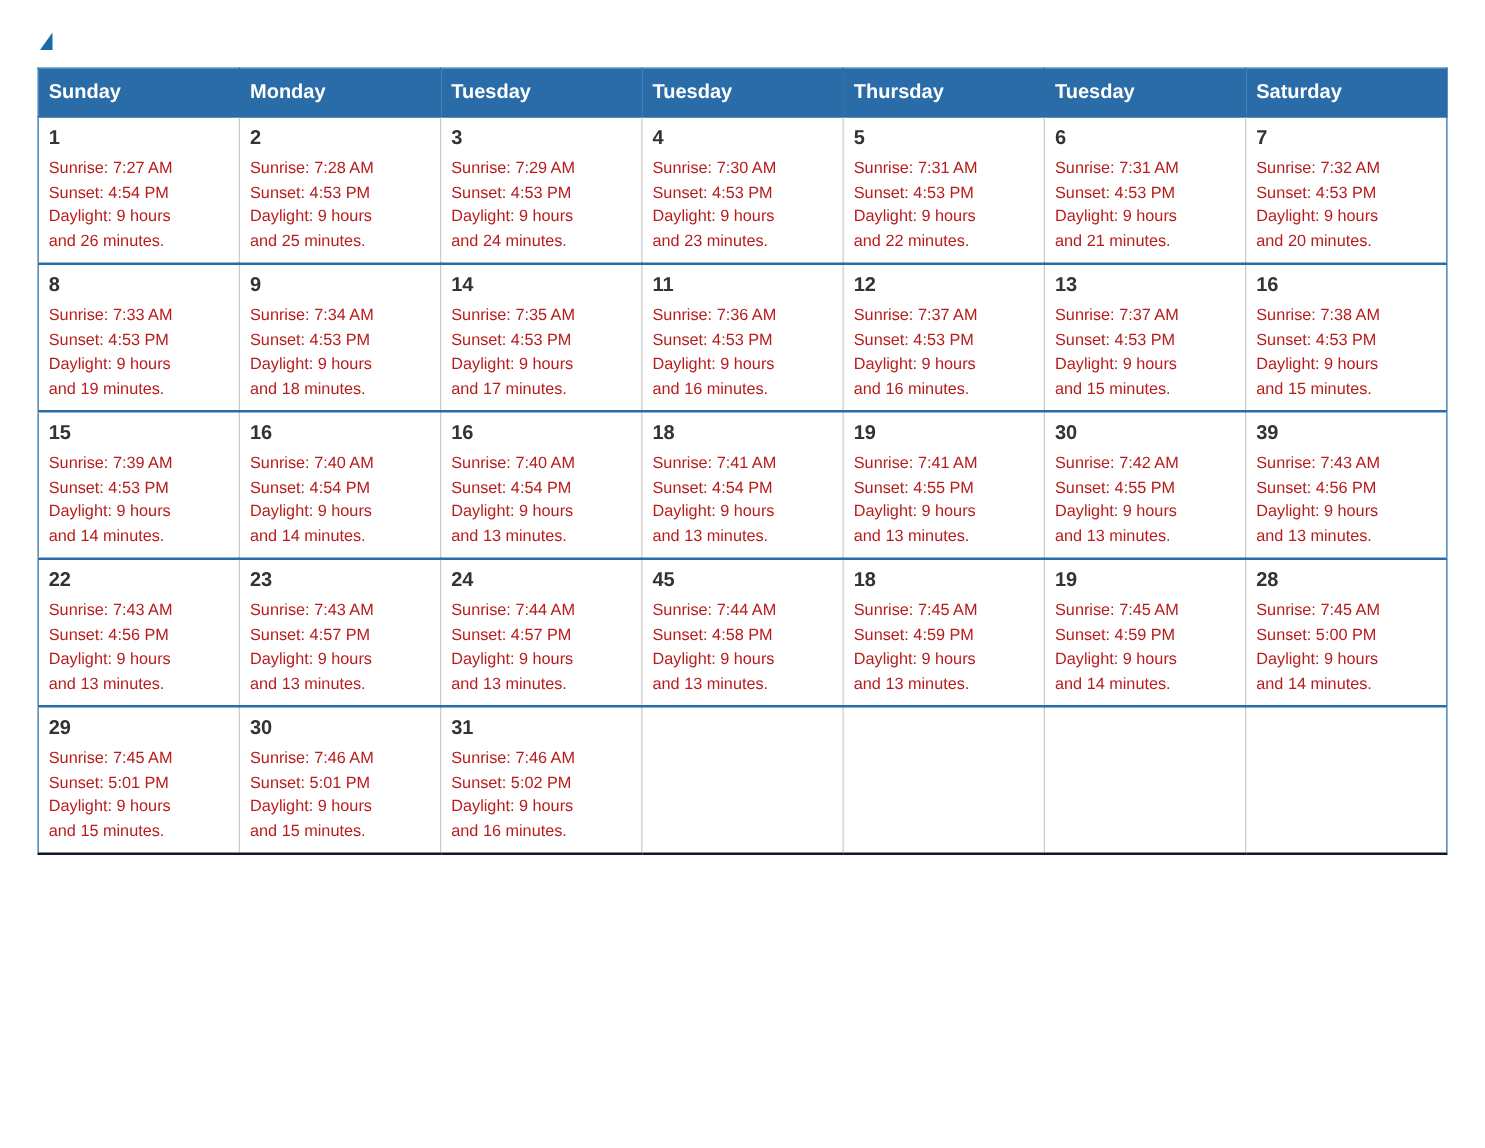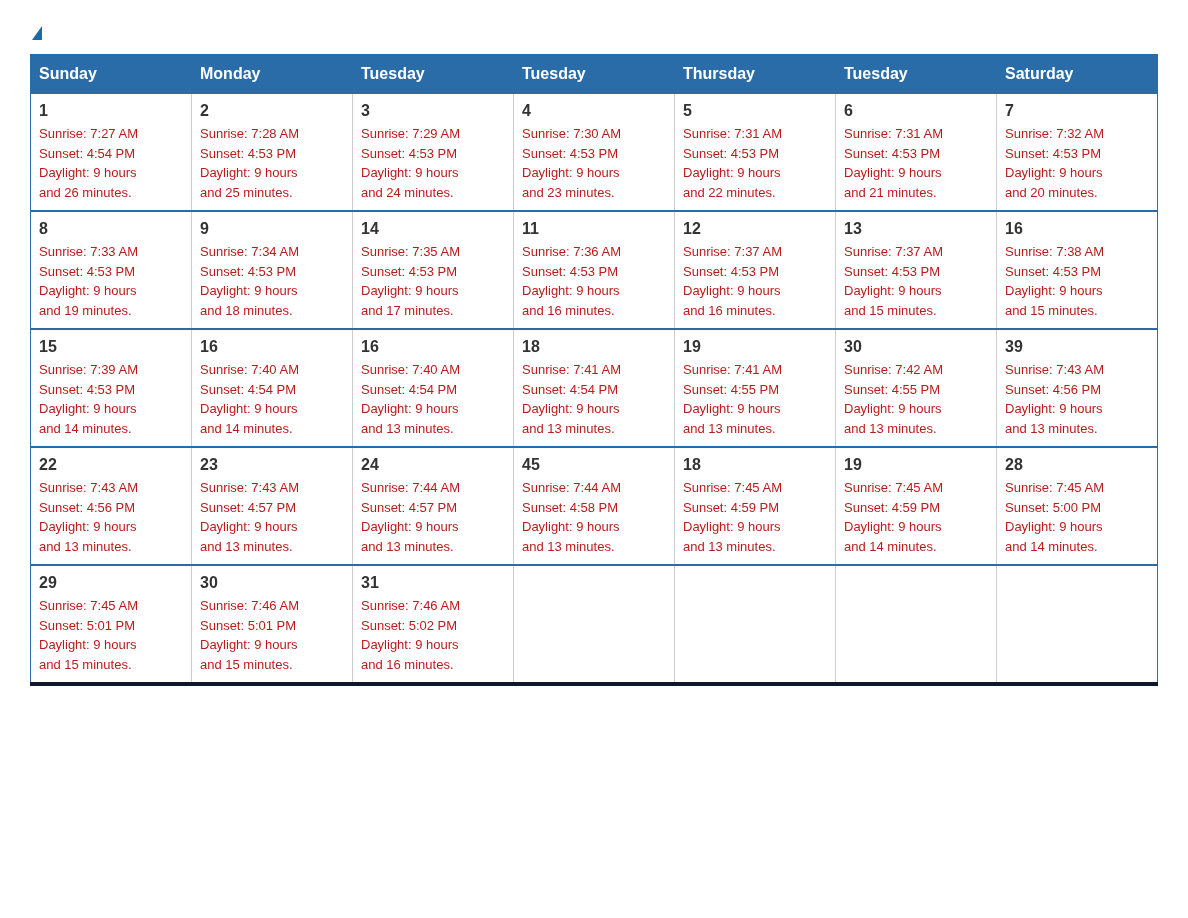--- a/index.html
+++ b/index.html
@@ -85,21 +85,21 @@
       font-weight: bold;
       margin-bottom: 4px;
       display: block;
     }
     .day-info {
       font-size: 13px;
       line-height: 1.5;
       color: #b91c1c;
     }
     tbody tr:last-child td {
-      border-bottom: 4px solid #0f172a;
+      border-bottom: 2px solid #0f172a;
     }
   </style>
 </head>
 <body>
 
 <div class="header">
   <div class="logo">
     <div>
       <span class="logo-general"></span><span class="logo-triangle"></span>
     </div>

